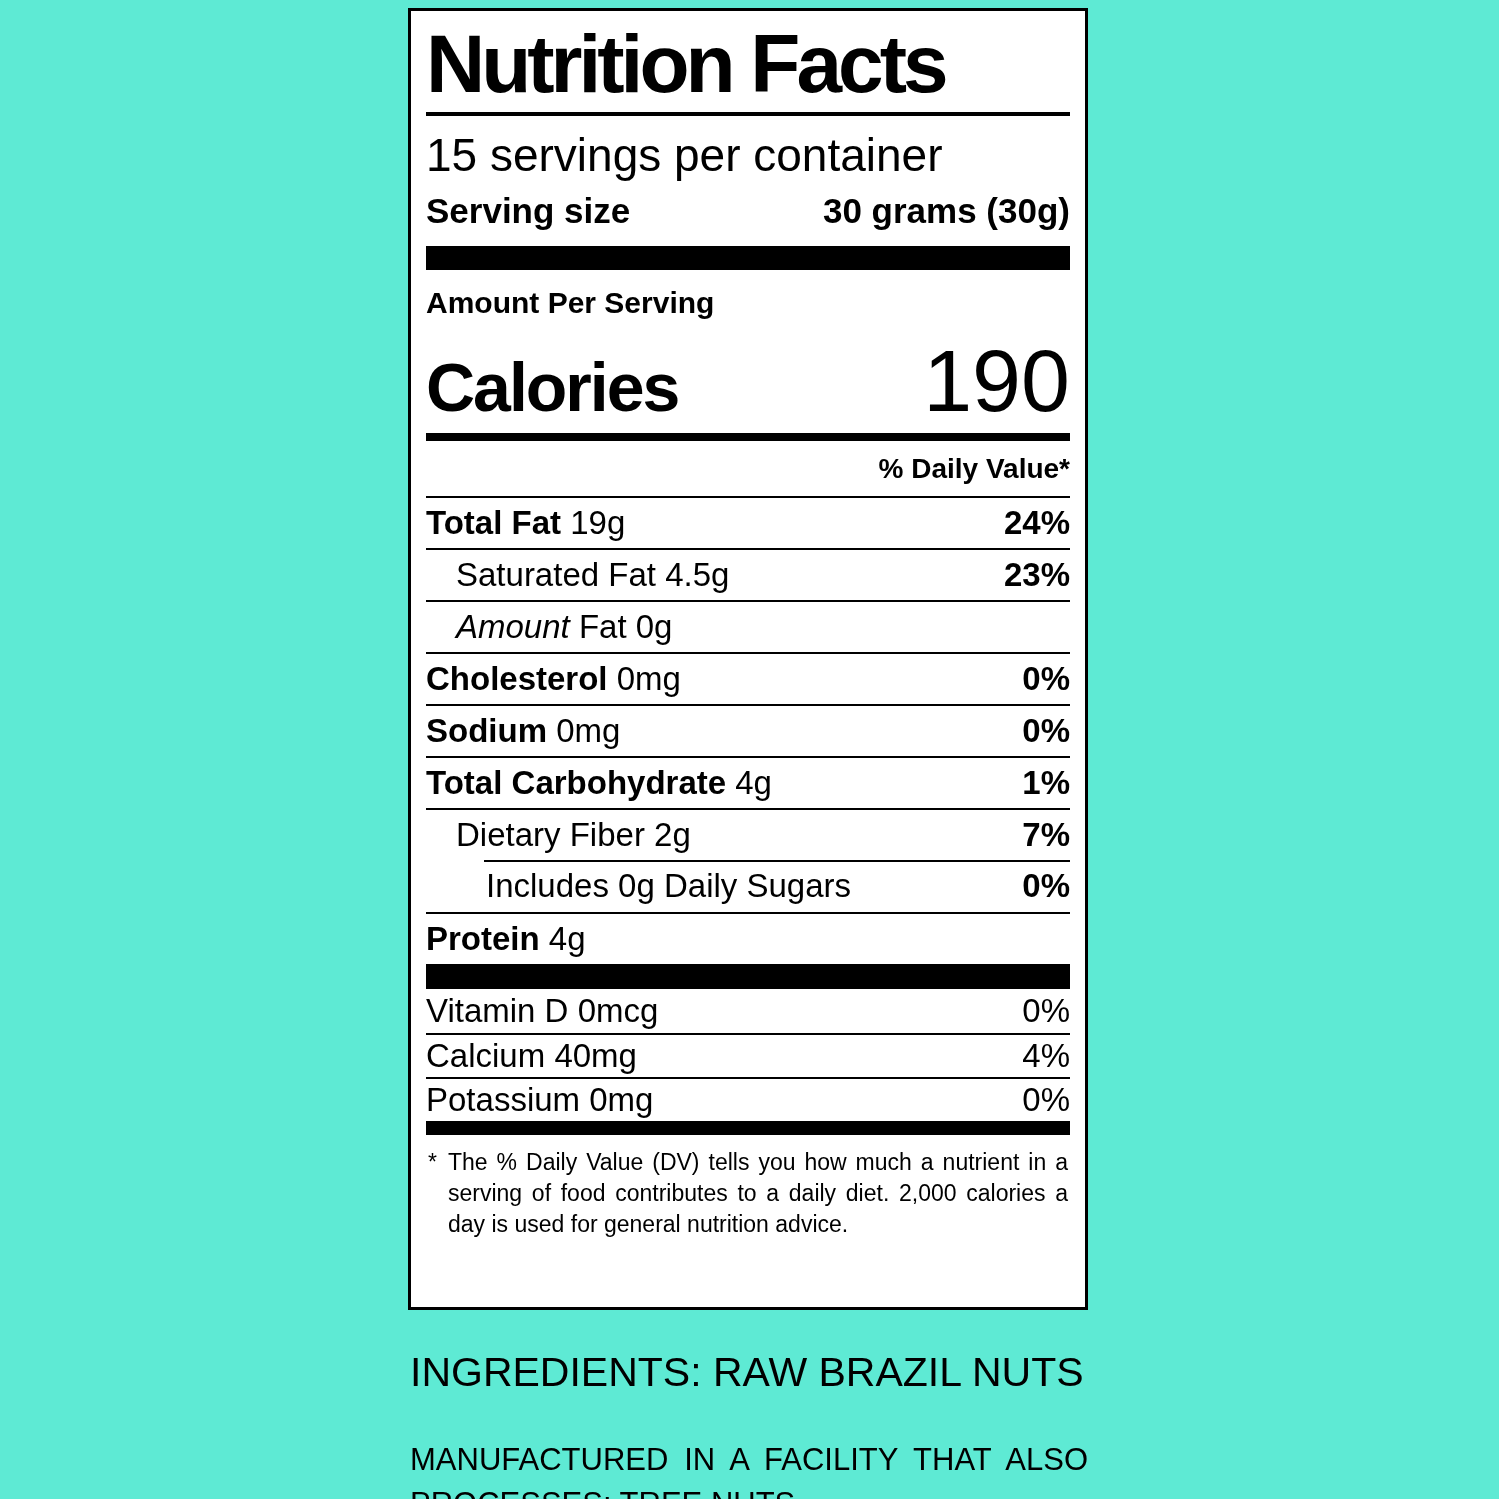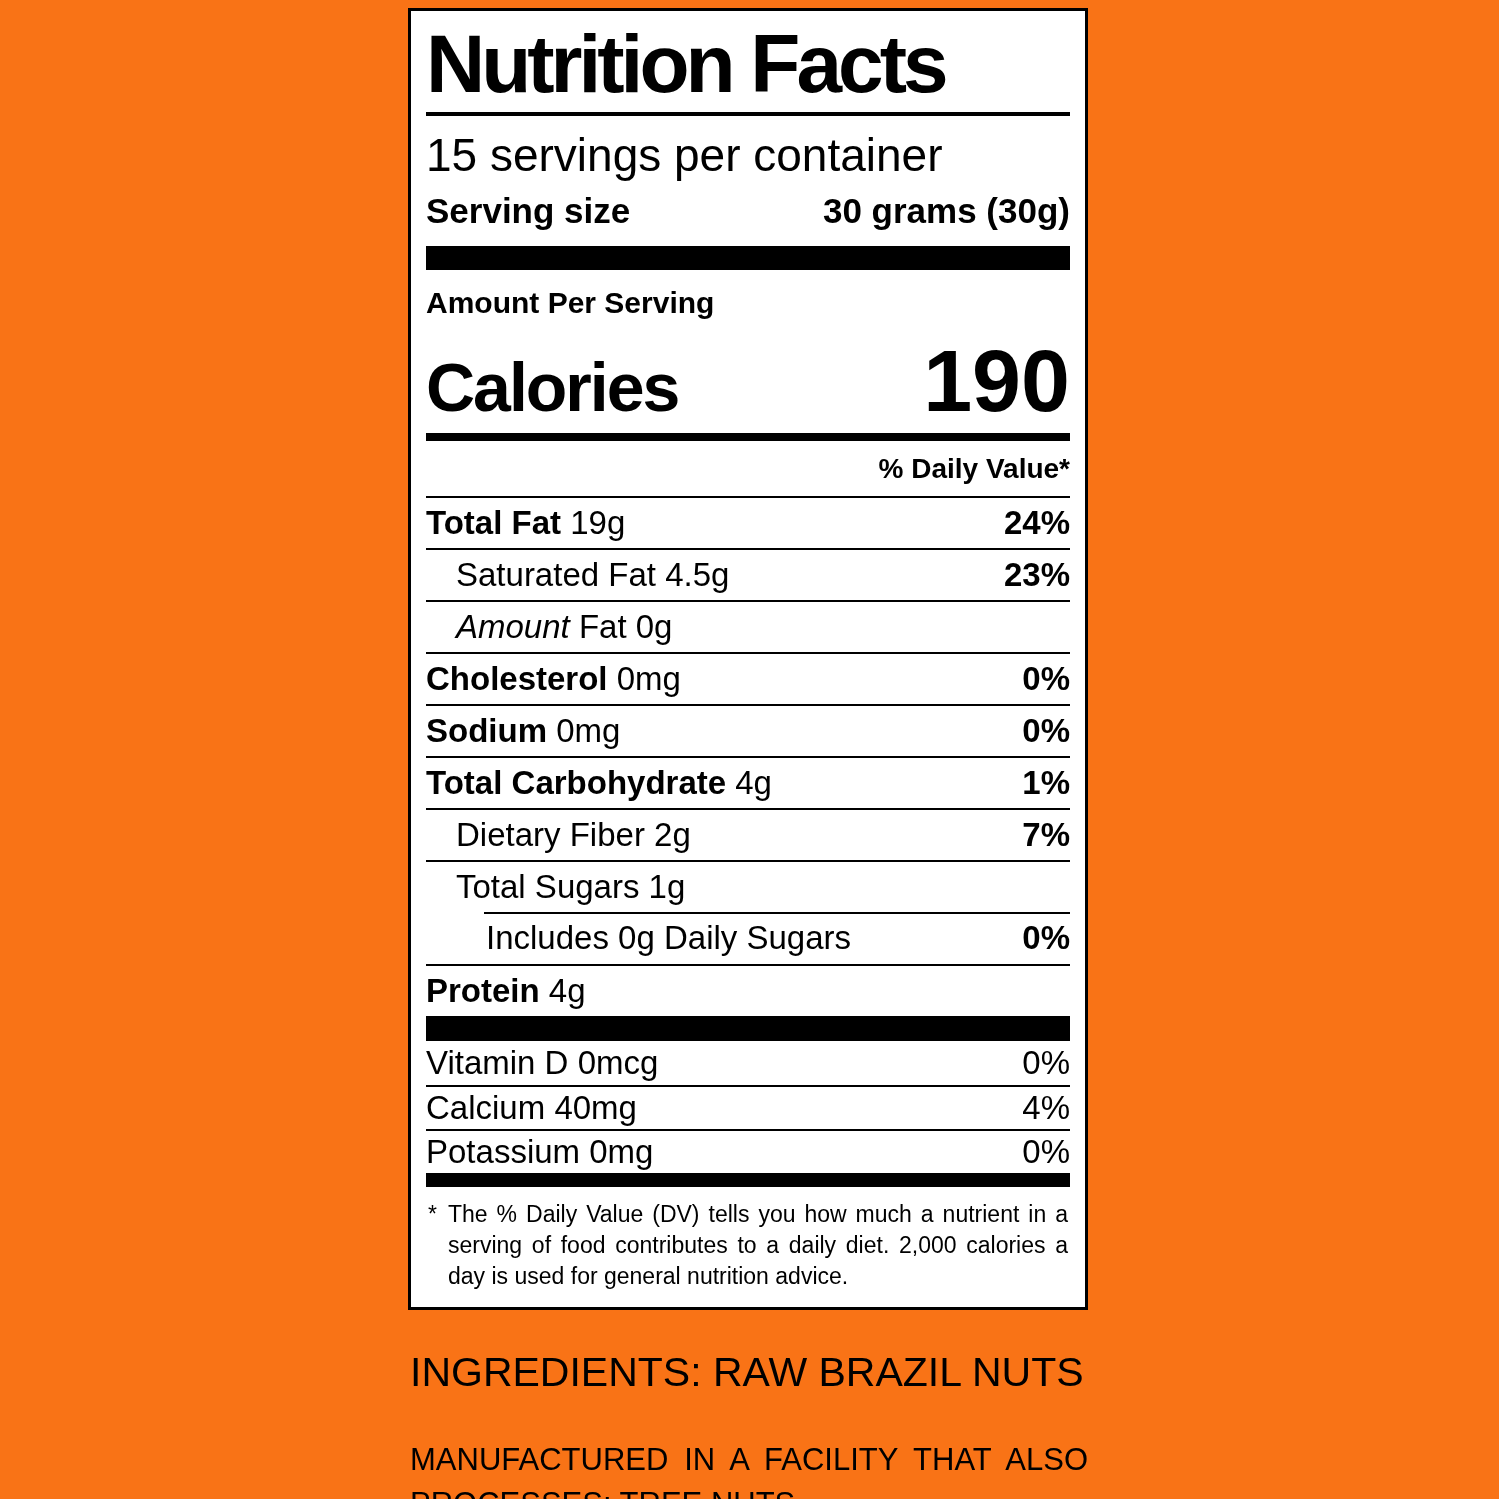--- a/index.html
+++ b/index.html
@@ -3,21 +3,21 @@
 <meta charset="utf-8">
 <style>
   * { margin: 0; padding: 0; box-sizing: border-box; }
   html, body { background: #ffffff; }
   body {
     width: 1499px; height: 1499px;
     font-family: "Liberation Sans", sans-serif;
     color: #000000;
     overflow: hidden;
   }
-  .page { position: relative; width: 1499px; height: 1499px; background: #f97316; }
+  .page { position: relative; width: 1499px; height: 1499px; background: #5eead4; }
 
   .label {
     position: absolute; left: 408px; top: 8px;
     width: 680px; min-height: 1302px;
     border: 3px solid #000; background: #fff;
     padding: 0 15px 14px 15px;
   }
 
   .title {
     font-size: 82px; font-weight: bold; letter-spacing: -4px;
@@ -33,21 +33,21 @@
 
   .bar { background: #000; width: 100%; }
   .bar-thick-top { height: 24px; margin-top: 12px; }
   .bar-thick-mid { height: 25px; }
   .bar-med { height: 8px; margin-top: 8px; }
   .bar-foot { height: 14px; }
 
   .aps { font-size: 30px; font-weight: bold; margin-top: 16px; line-height: 1.15; }
   .calories { display: flex; justify-content: space-between; align-items: baseline; margin-top: 19px; }
   .cal-label { font-size: 68px; font-weight: bold; letter-spacing: -2px; line-height: 1.1; }
-  .cal-value { font-size: 88px; font-weight: bold; line-height: 0.95; }
+  .cal-value { font-size: 88px; font-weight: normal; line-height: 0.95; }
 
   .dv-header { text-align: right; font-size: 28px; font-weight: bold; padding: 12px 0 11px 0; }
 
   .nrow {
     position: relative;
     display: flex; justify-content: space-between; align-items: center;
     height: 52px; font-size: 33px;
     border-top: 2px solid #000;
   }
   .micro-rows .nrow { height: 44px; }
@@ -117,24 +117,20 @@
           <span class="bold">0%</span>
         </div>
         <div class="nrow">
           <span><span class="bold">Total Carbohydrate</span> <span>4g</span></span>
           <span class="bold">1%</span>
         </div>
         <div class="nrow indent-1">
           <span><span>Dietary Fiber</span> <span>2g</span></span>
           <span class="bold">7%</span>
         </div>
-        <div class="nrow indent-1">
-          <span><span>Total Sugars</span> <span>1g</span></span>
-          <span></span>
-        </div>
         <div class="nrow indent-2 divider-indent">
           <span><span>Includes 0g Daily Sugars</span></span>
           <span class="bold">0%</span>
         </div>
         <div class="nrow">
           <span><span class="bold">Protein</span> <span>4g</span></span>
           <span></span>
         </div>
       </div>
     <div class="bar bar-thick-mid"></div>

